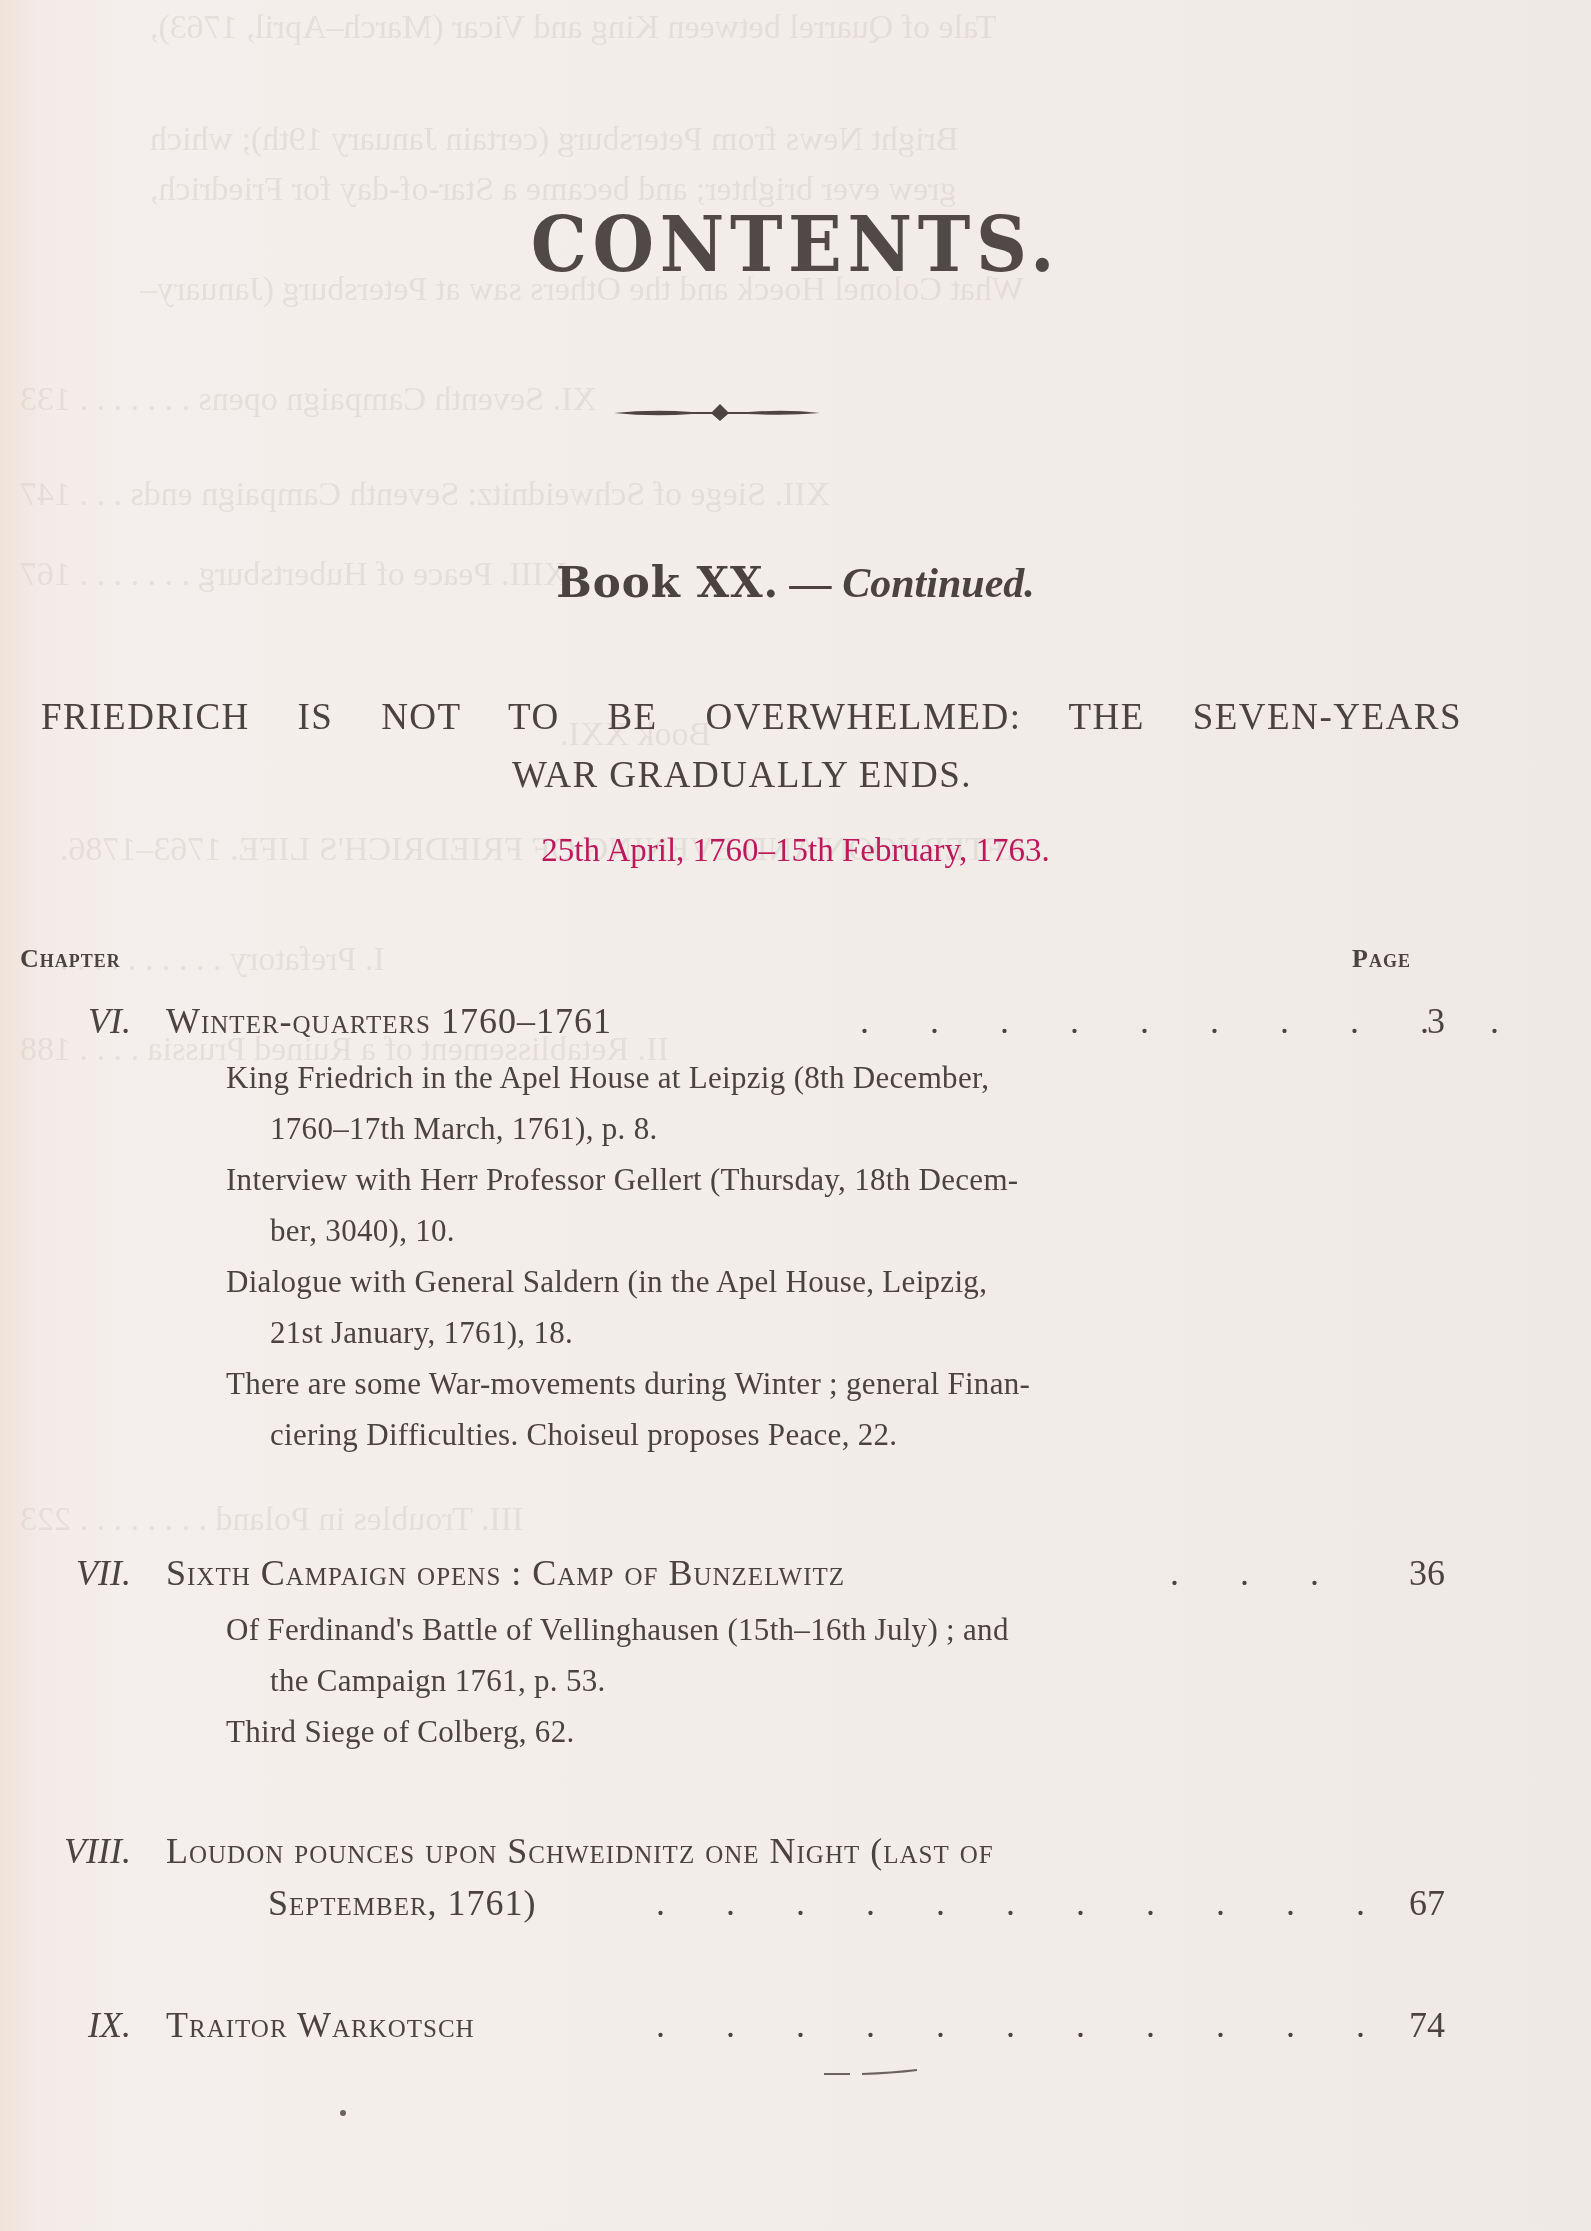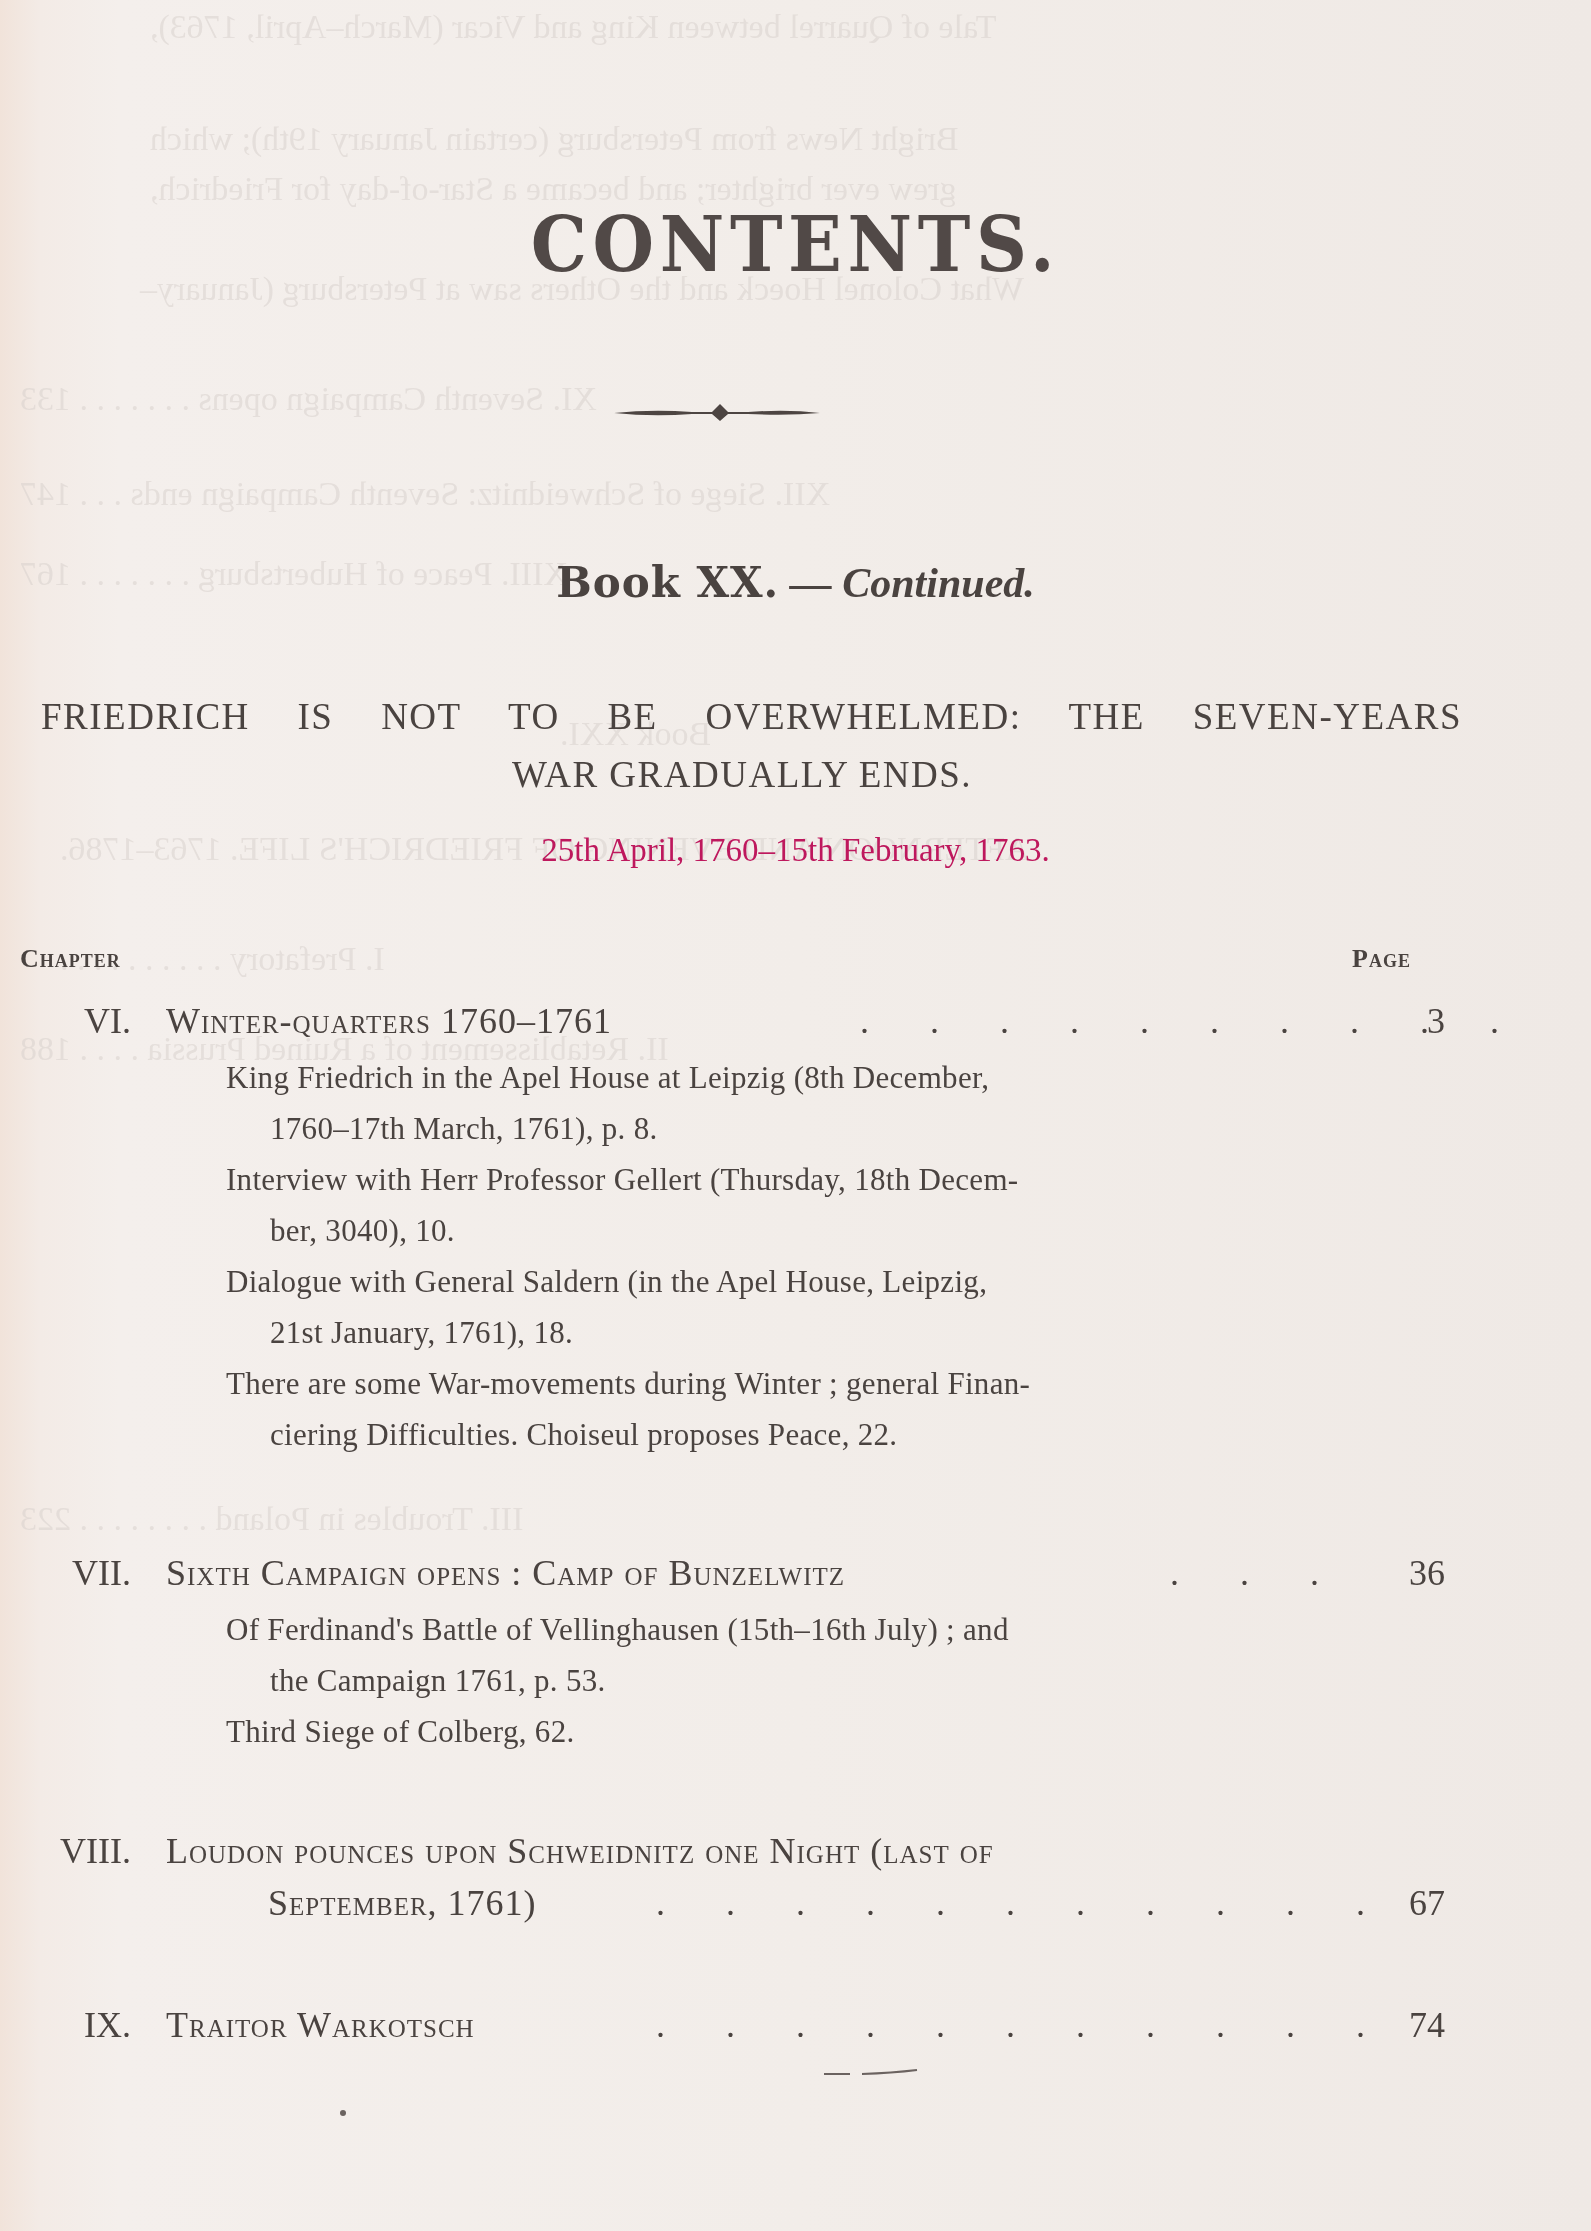--- a/index.html
+++ b/index.html
@@ -34,21 +34,21 @@
   .heading .l1 { text-align: justify; text-align-last: justify; margin-left: 19px; }
   .dates {
     position: absolute; left: 0; width: 1591px; top: 832px; text-align: center;
     font-size: 33px; color: #be185d;
   }
   .colhead { position: absolute; top: 944px; font-size: 26px; font-weight: bold; font-variant: small-caps; letter-spacing: 1px; }
   .colhead.left { left: 20px; }
   .colhead.right { left: 1352px; }
   .chapter { position: absolute; left: 0; width: 1591px; }
   .ch-row { position: relative; height: 52px; font-size: 36px; }
-  .ch-num { position: absolute; right: 1460px; text-align: right; white-space: nowrap; }
+  .ch-num { position: absolute; right: 1460px; text-align: right; white-space: nowrap; font-style: italic; }
   .ch-title { position: absolute; left: 166px; white-space: nowrap; font-variant: small-caps; letter-spacing: 1px; }
   .ch-dots { position: absolute; white-space: nowrap; letter-spacing: 26px; }
   .ch-page { position: absolute; right: 146px; text-align: right; }
   .sub { position: relative; font-size: 31px; line-height: 51px; width: 1100px; margin-left: 226px; letter-spacing: 0.3px; }
   .sub .cont-line { padding-left: 44px; display: block; }
   .dot-mark { position: absolute; width: 6px; height: 6px; border-radius: 50%; background: #6b6360; }
   .squiggle { position: absolute; left: 822px; top: 2064px; width: 130px; height: 16px; }
 </style>
 </head>
 <body>

